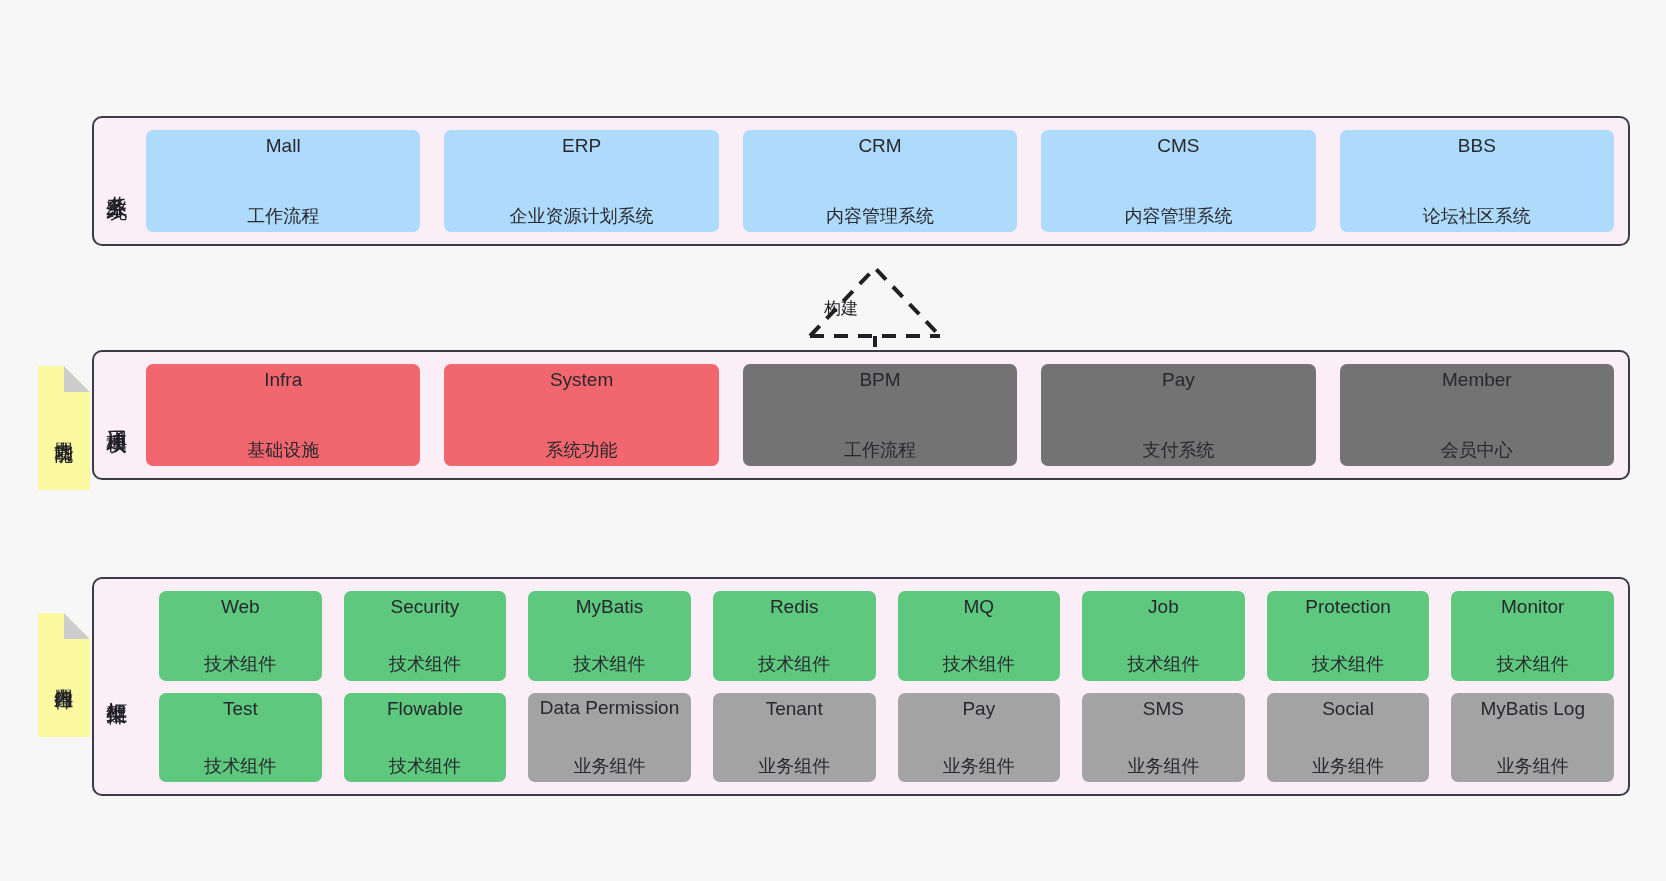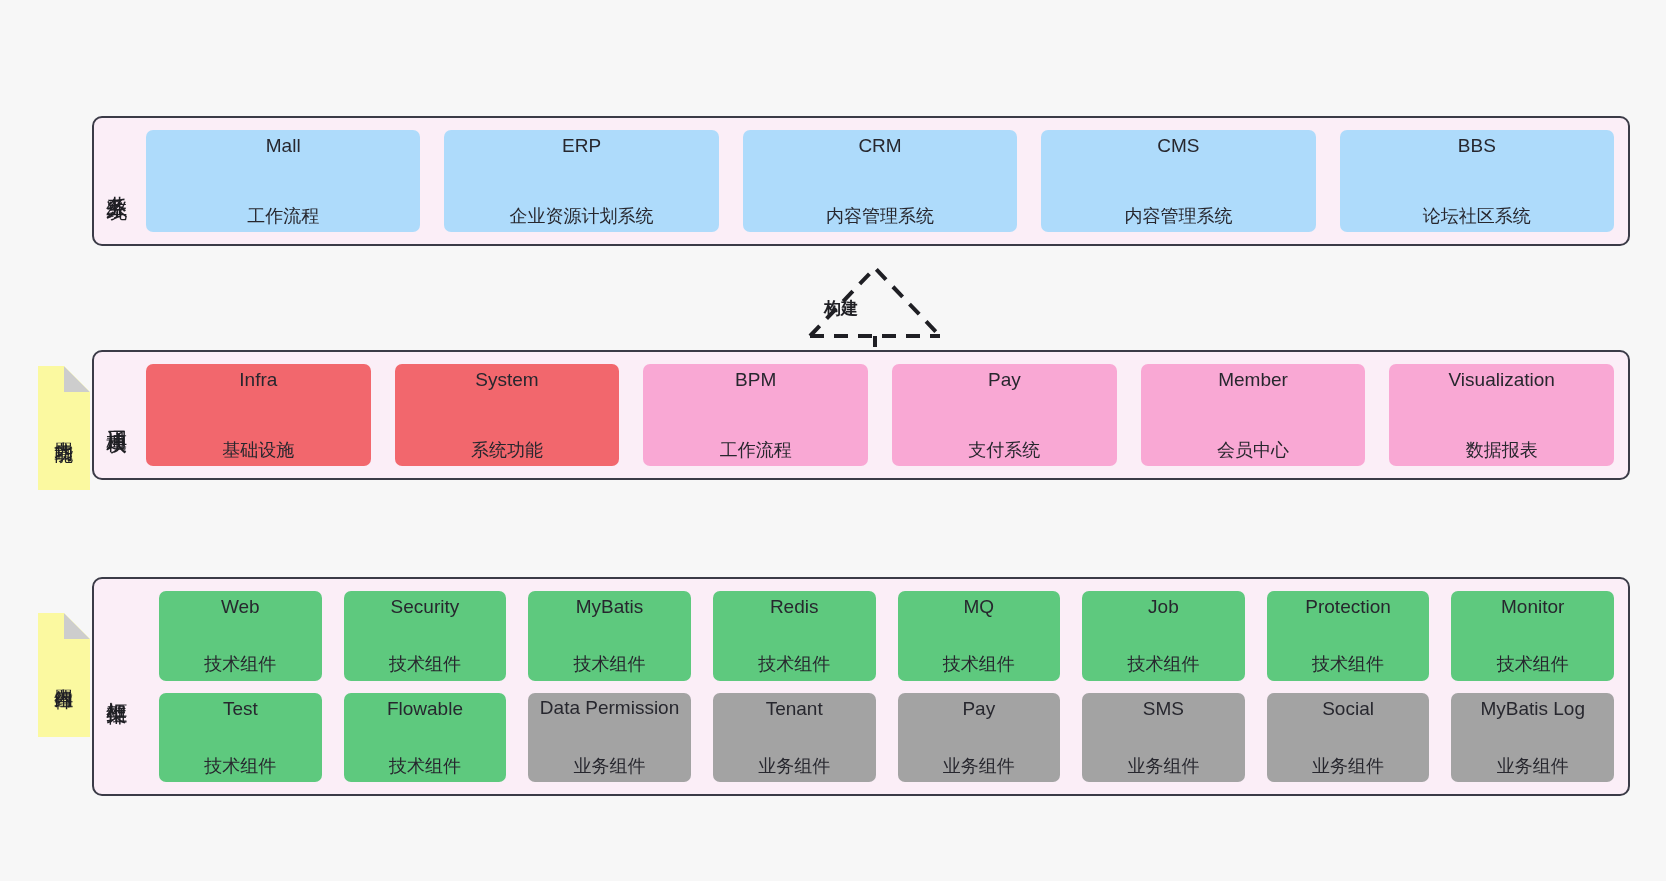--- a/index.html
+++ b/index.html
@@ -60,21 +60,21 @@
     line-height: 1.28;
     color: #27272e;
     padding: 4px 6px;
   }
   .card .ttl { font-size: 19px; }
   .card .sub { font-size: 18px; }
 
   
   .c-blue       { background: #aedbfb; }
   .c-red        { background: #f2676d; }
-  .c-pink       { background: #f9a8d4; }
+  .c-pink       { background: #737373; }
   .c-green      { background: #5ec97e; }
   .c-lightgreen { background: #a3a3a3; }
 
   
   .note {
     position: absolute;
     background: #fbf9a0;
     display: flex;
     align-items: center;
     justify-content: center;
@@ -133,21 +133,21 @@
           <span class="sub">内容管理系统</span>
         </div>
         <div class="card c-blue">
           <span class="ttl">BBS</span>
           <span class="sub">论坛社区系统</span>
         </div>
       </div>
     </div>
   </div>
 
-  <div class="uml" style="left:800px; top:263px; width:150px; height:95px;font-weight:bold;">
+  <div class="uml" style="left:800px; top:263px; width:150px; height:95px;">
     <svg width="150" height="95" viewBox="0 0 150 95">
       <polyline points="75,73 75,95" fill="none" stroke="#1f1f24" stroke-width="4" stroke-dasharray="11 9"></polyline>
       <polyline points="10,73 75,5 140,73" fill="none" stroke="#1f1f24" stroke-width="4" stroke-dasharray="14 10" stroke-linejoin="miter"></polyline>
       <polyline points="10,73 140,73" fill="none" stroke="#1f1f24" stroke-width="4" stroke-dasharray="14 10"></polyline>
     </svg>
     <span class="uml-label" style="left:24px; top:34px;">构建</span>
   </div>
 
   <div class="note" style="left:38px; top:366px; width:52px; height:124px;">
     <span class="fold"></span>
@@ -171,24 +171,20 @@
           <span class="sub">工作流程</span>
         </div>
         <div class="card c-pink">
           <span class="ttl">Pay</span>
           <span class="sub">支付系统</span>
         </div>
         <div class="card c-pink">
           <span class="ttl">Member</span>
           <span class="sub">会员中心</span>
         </div>
-        <div class="card c-pink">
-          <span class="ttl">Visualization</span>
-          <span class="sub">数据报表</span>
-        </div>
       </div>
     </div>
   </div>
 
 
   <div class="note" style="left:38px; top:613px; width:52px; height:124px;">
     <span class="fold"></span>
     <span>内置组件</span>
   </div>
 

